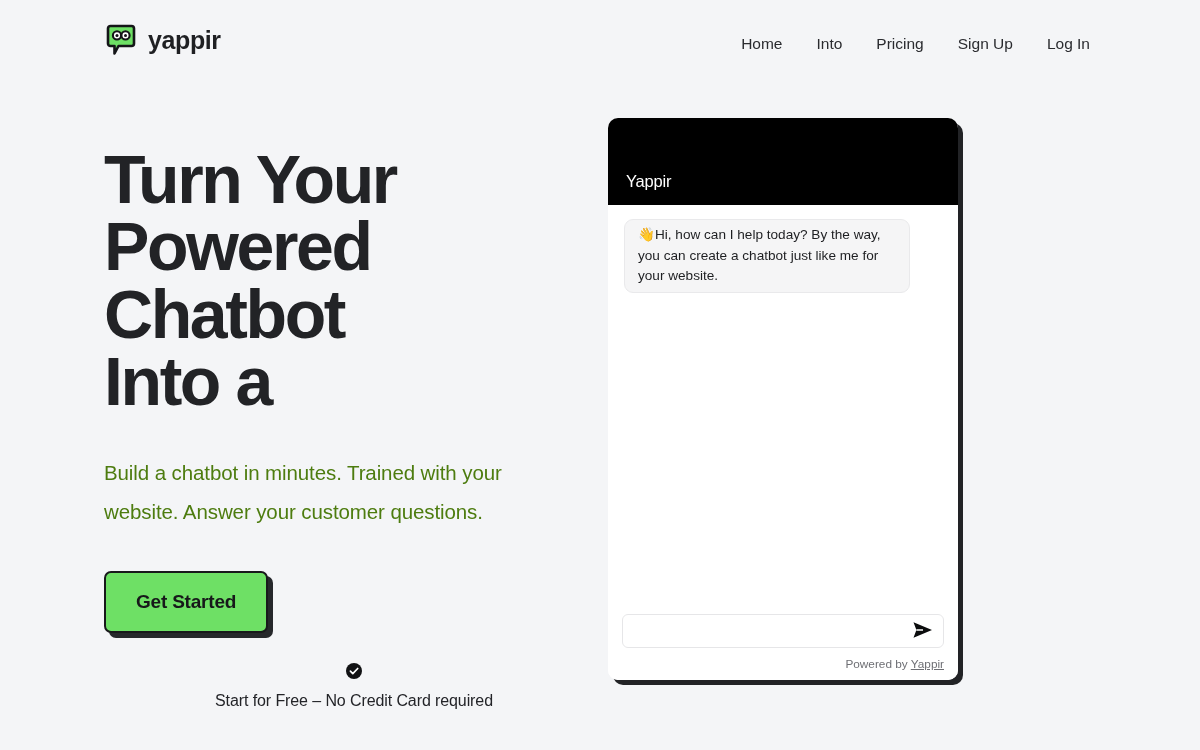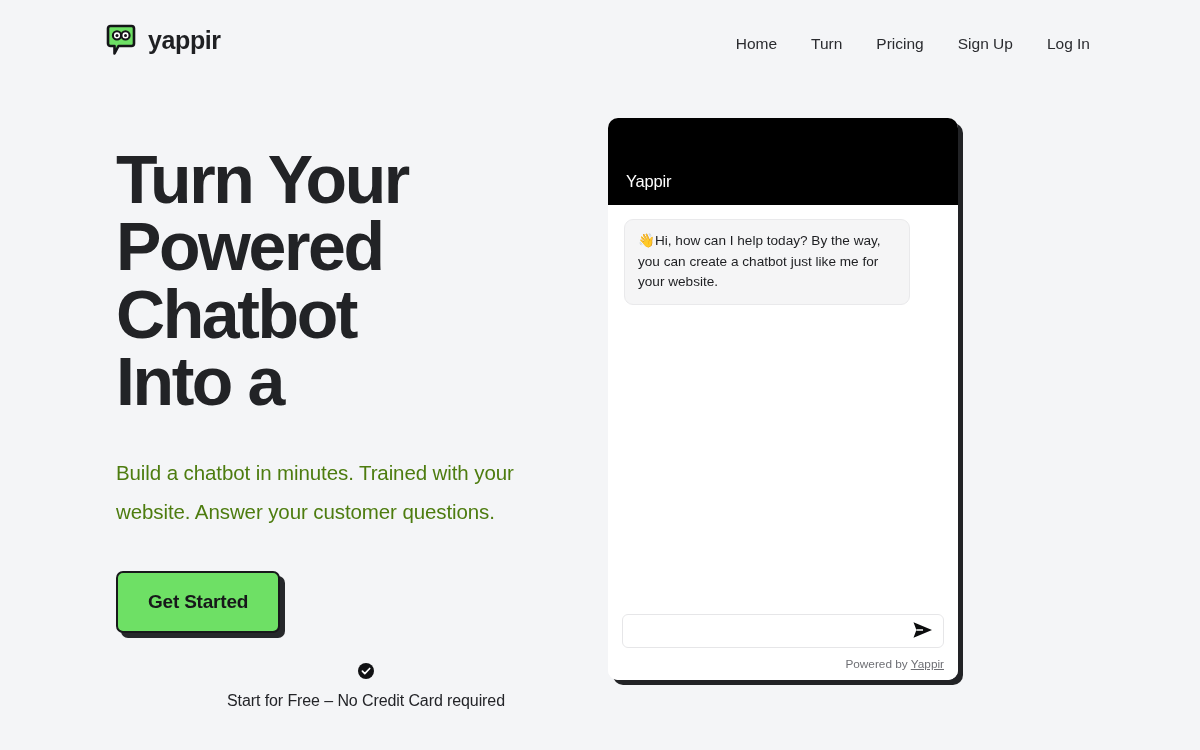--- a/index.html
+++ b/index.html
@@ -64,21 +64,21 @@
     font-size: 15.5px;
     color: #2a2b2f;
     text-decoration: none;
     line-height: 24px;
     white-space: nowrap;
   }
 
   
   .hero-left {
     position: absolute;
-    left: 116px;
+    left: 104px;
     top: 146px;
     width: 500px;
   }
 
   .hero-title {
     font-size: 68px;
     font-weight: bold;
     line-height: 0.99;
     letter-spacing: -2.4px;
     color: #222326;
@@ -171,21 +171,21 @@
     flex: 1 1 auto;
     background: #ffffff;
     padding: 14px 16px 0 16px;
     overflow: hidden;
   }
 
   .chat-bubble {
     background: #f5f5f6;
     border: 1px solid #e9e9eb;
     border-radius: 9px;
-    padding: 11px 13px;
+    padding: 5px 13px;
     max-width: 286px;
     font-size: 13.6px;
     line-height: 20.5px;
     color: #1e1f22;
   }
 
   .chat-footer {
     flex: 0 0 auto;
     padding: 0 14px 8px 14px;
     background: #ffffff;
@@ -255,21 +255,21 @@
         <circle cx="21.5" cy="12.4" r="4.1" fill="#ffffff" stroke="#141518" stroke-width="2.1"></circle>
         <circle cx="13" cy="12.4" r="1.5" fill="#141518"></circle>
         <circle cx="21.5" cy="12.4" r="1.5" fill="#141518"></circle>
       </svg>
     </span>
     <span class="brand-name">yappir</span>
   </a>
 
   <nav class="main-nav">
     <a class="nav-link" href="#">Home</a>
-    <a class="nav-link" href="#">Turn</a>
+    <a class="nav-link" href="#">Into</a>
     <a class="nav-link" href="#">Pricing</a>
     <a class="nav-link" href="#">Sign Up</a>
     <a class="nav-link" href="#">Log In</a>
   </nav>
 
 </header>
 
 <section class="hero-left">
 
   <h1 class="hero-title">

